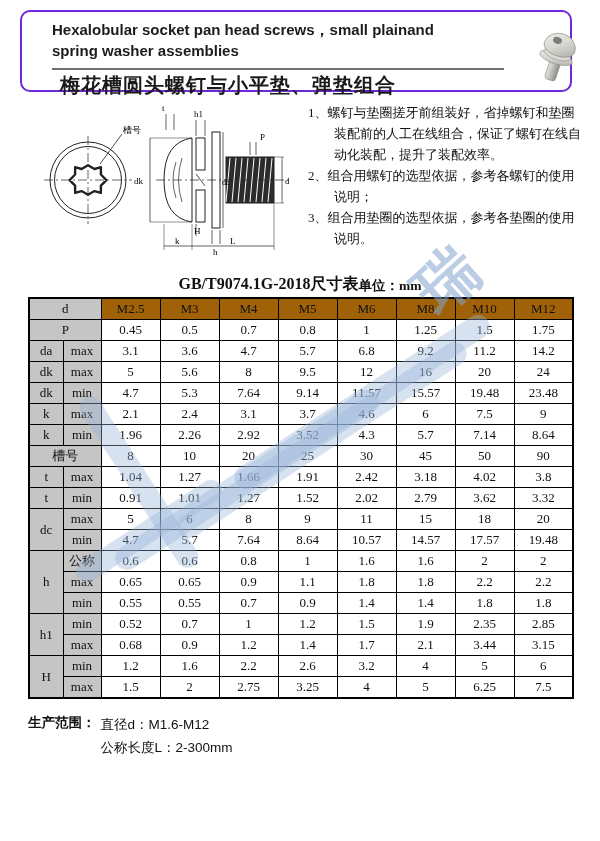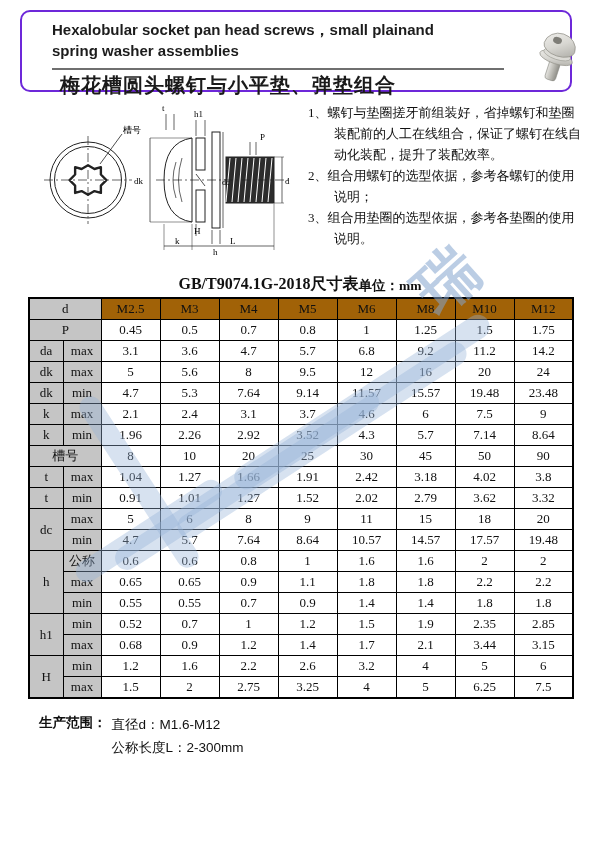--- a/index.html
+++ b/index.html
@@ -34,21 +34,21 @@
   table.dim{position:absolute;left:28px;top:297px;width:544px;border-collapse:collapse;
             table-layout:fixed;border:2px solid #000;
             font-family:"Liberation Serif",serif;font-size:13px;text-align:center;}
   table.dim th,table.dim td{border:1px solid #000;height:20px;padding:0 1px;
                             font-weight:normal;overflow:hidden;}
   table.dim th{background:#c5c5c5;}
   table.dim td{background:#fff;}
   table.dim td.hdr{background:#a16207;}
 
   
-  .production{position:absolute;left:39px;top:714px;display:flex;font-size:13.5px;}
+  .production{position:absolute;left:28px;top:714px;display:flex;font-size:13.5px;}
   .prod-label{font-weight:bold;white-space:nowrap;}
   .prod-lines{margin-left:5px;line-height:1.7;}
 
   
   .watermark{position:absolute;left:0;top:0;width:600px;height:841px;
              pointer-events:none;z-index:9;}
   .wm-bar{position:absolute;background:rgba(150,178,215,0.38);border-radius:12px;
           transform:rotate(-33deg);}
   .wm-char{position:absolute;font-weight:bold;color:rgba(132,164,206,0.55);
            transform:rotate(-42deg);font-family:"Liberation Serif",serif;}

